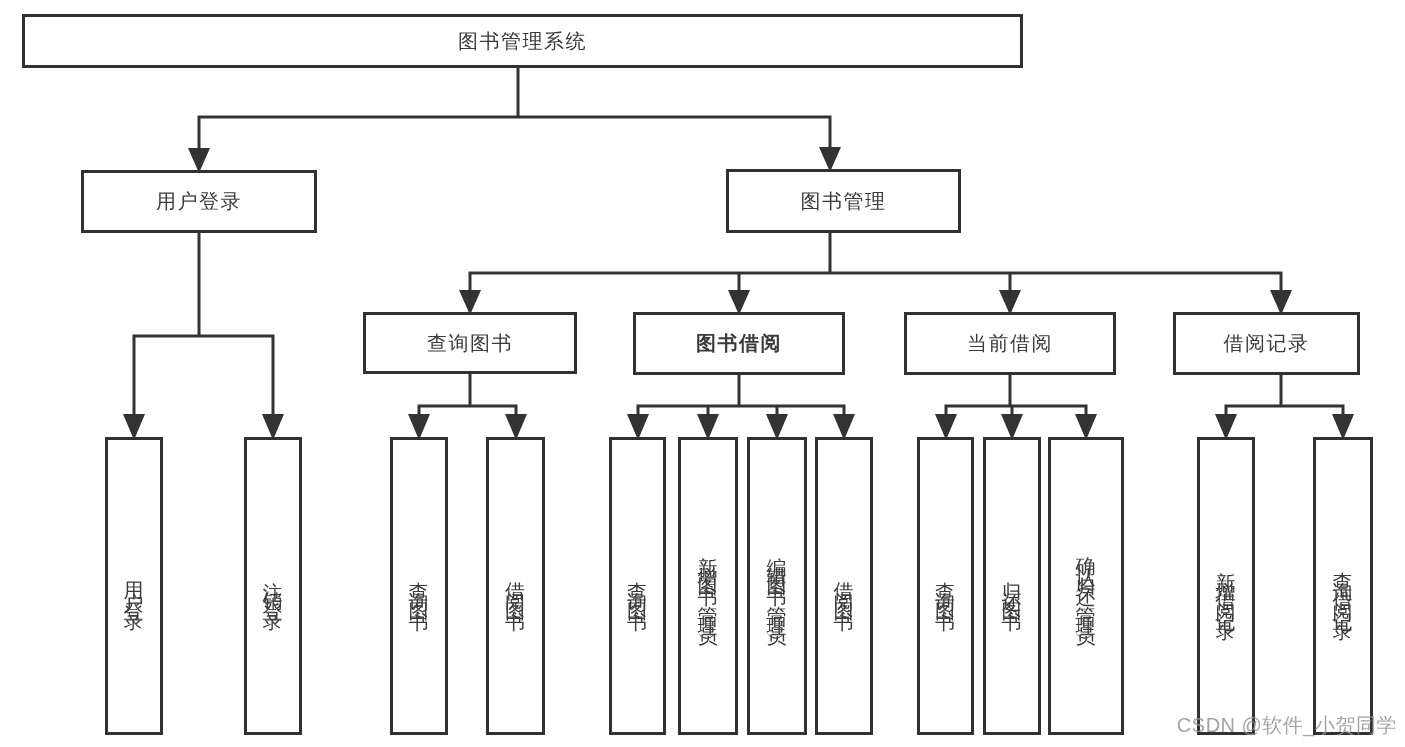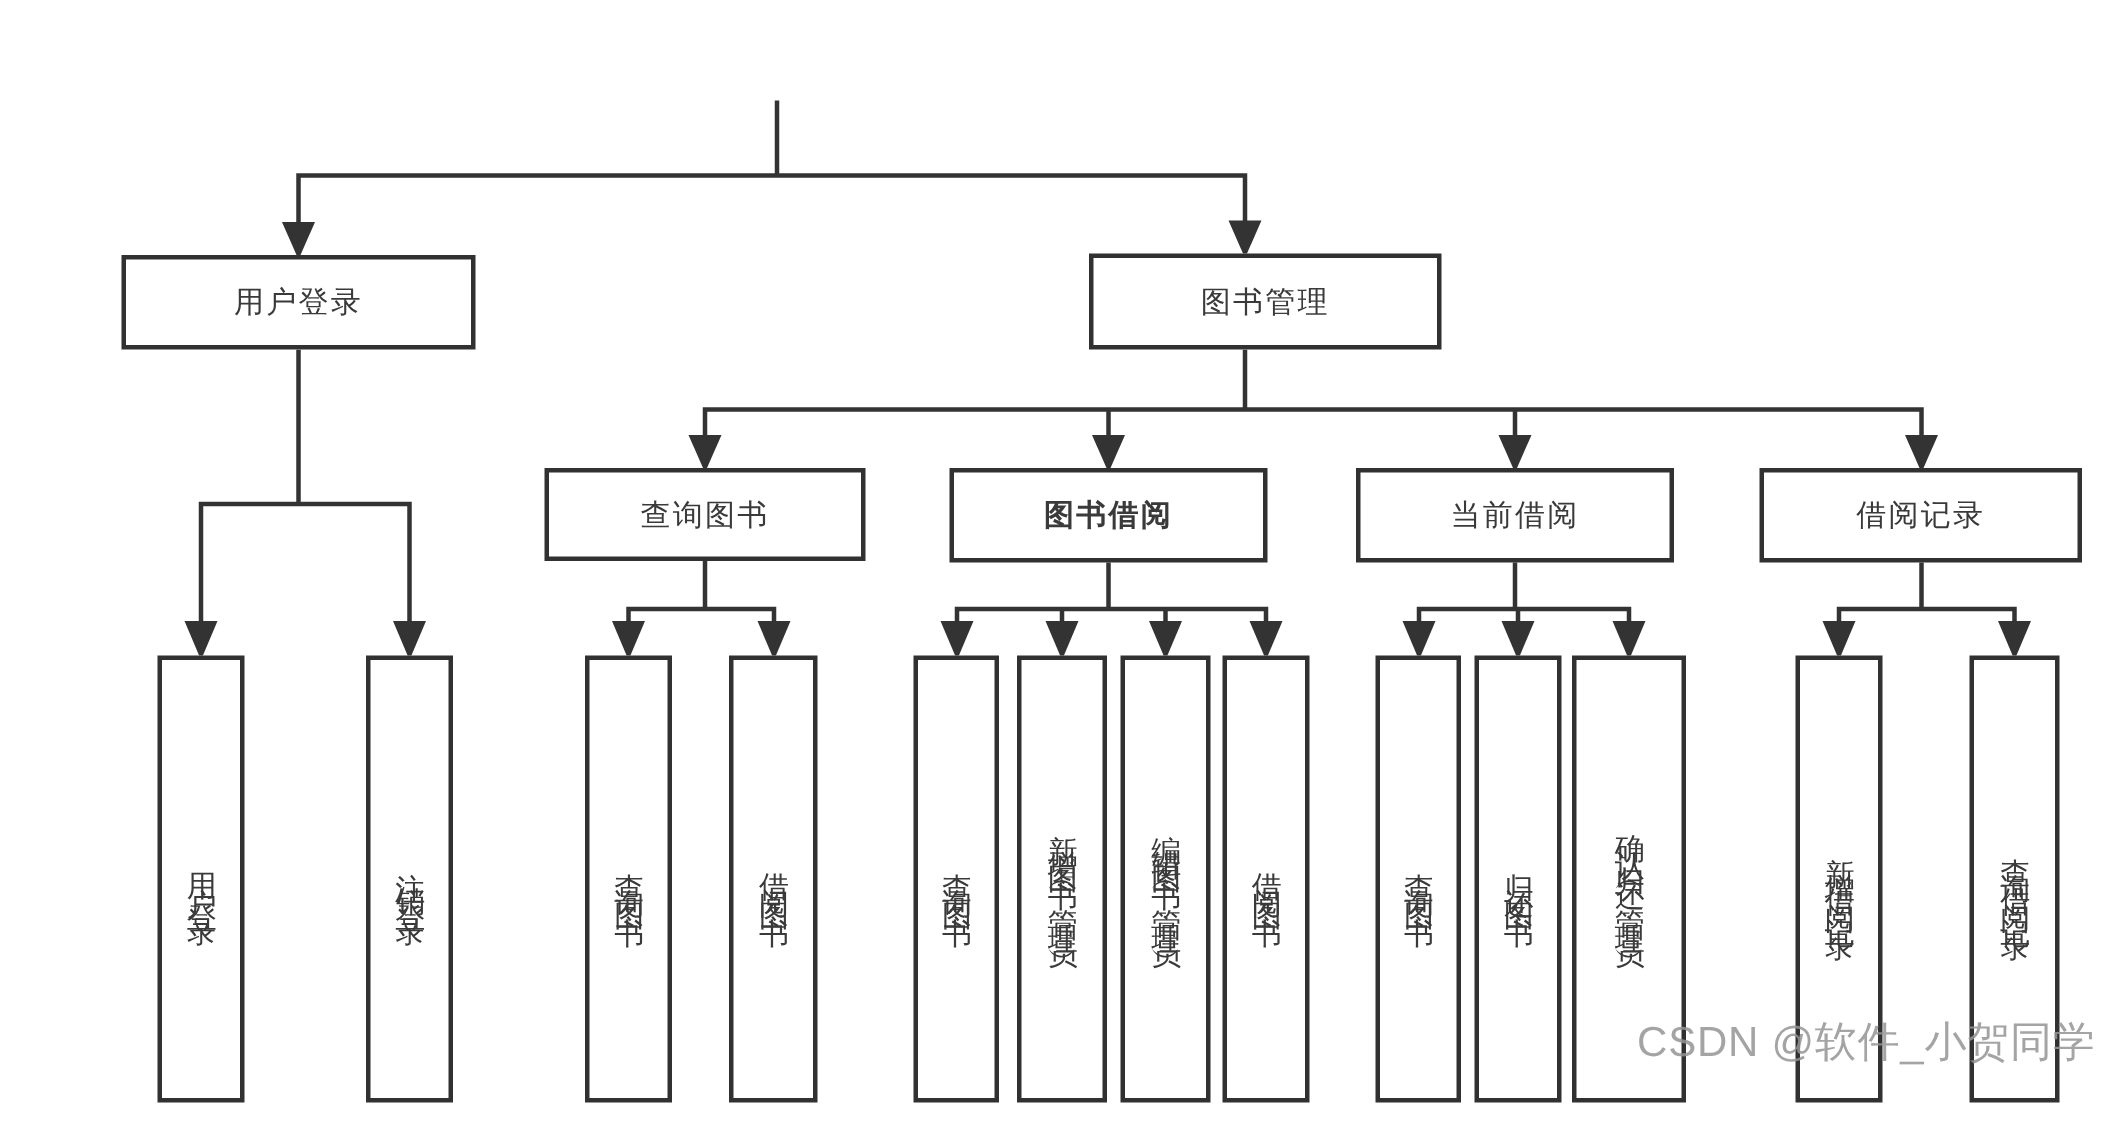--- a/index.html
+++ b/index.html
@@ -23,37 +23,37 @@
     writing-mode:vertical-rl;text-orientation:mixed;
     font-size:20px;line-height:1;letter-spacing:10px;white-space:nowrap;
   }
   
   .n-root{left:22px;top:14px;width:1001px;height:54px;}
   .n-login{left:81px;top:170px;width:236px;height:63px;}
   .n-mgmt{left:712px;top:169px;width:235px;height:64px;margin-left:14px;}
   .n-rec{left:363px;top:312px;width:214px;height:62px;}
   .n-bor{left:633px;top:312px;width:212px;height:63px;font-weight:bold;}
   .n-cur{left:904px;top:312px;width:212px;height:63px;}
-  .n-recs{left:1173px;top:312px;width:215px;height:63px;}
+  .n-recs{left:1173px;top:312px;width:187px;height:63px;}
   .x-ul1{left:105px;}
   .x-ul2{left:244px;}
   .x-nb1{left:390px;}
   .x-nb2{left:486px;width:59px;}
   .x-bb1{left:609px;width:57px;}
   .x-bb2{left:678px;width:60px;}
   .x-bb3{left:747px;width:60px;}
   .x-bb4{left:815px;}
   .x-cb1{left:917px;width:57px;}
   .x-cb2{left:983px;}
   .x-cb3{left:1048px;width:76px;}
   .x-br1{left:1197px;}
   .x-br2{left:1313px;width:60px;}
   .watermark{
-    position:absolute;right:8px;top:676px;z-index:5;
-    font-size:28px;color:rgba(148,148,148,0.85);
+    position:absolute;right:8px;top:712px;z-index:5;
+    font-size:20px;color:rgba(148,148,148,0.85);
     letter-spacing:0.5px;pointer-events:none;white-space:nowrap;
   }
 </style>
 </head>
 <body>
 
 <div id="canvas">
 
   <svg id="connectors" width="1405" height="747" viewBox="0 0 1405 747">
     <g stroke="#333333" stroke-width="3" fill="none">
@@ -91,20 +91,23 @@
       <polygon points="766,414 788,414 777,440"></polygon>
       <polygon points="833,414 855,414 844,440"></polygon>
       <polygon points="935,414 957,414 946,440"></polygon>
       <polygon points="1001,414 1023,414 1012,440"></polygon>
       <polygon points="1075,414 1097,414 1086,440"></polygon>
       <polygon points="1215,414 1237,414 1226,440"></polygon>
       <polygon points="1332,414 1354,414 1343,440"></polygon>
     </g>
   </svg>
 
+  <div class="node n-root">
+    <span class="hlabel">图书管理系统</span>
+  </div>
 
   <div class="node n-login">
     <span class="hlabel">用户登录</span>
   </div>
   <div class="node n-mgmt">
     <span class="hlabel">图书管理</span>
   </div>
 
   <div class="node n-rec">
     <span class="hlabel">查询图书</span>

